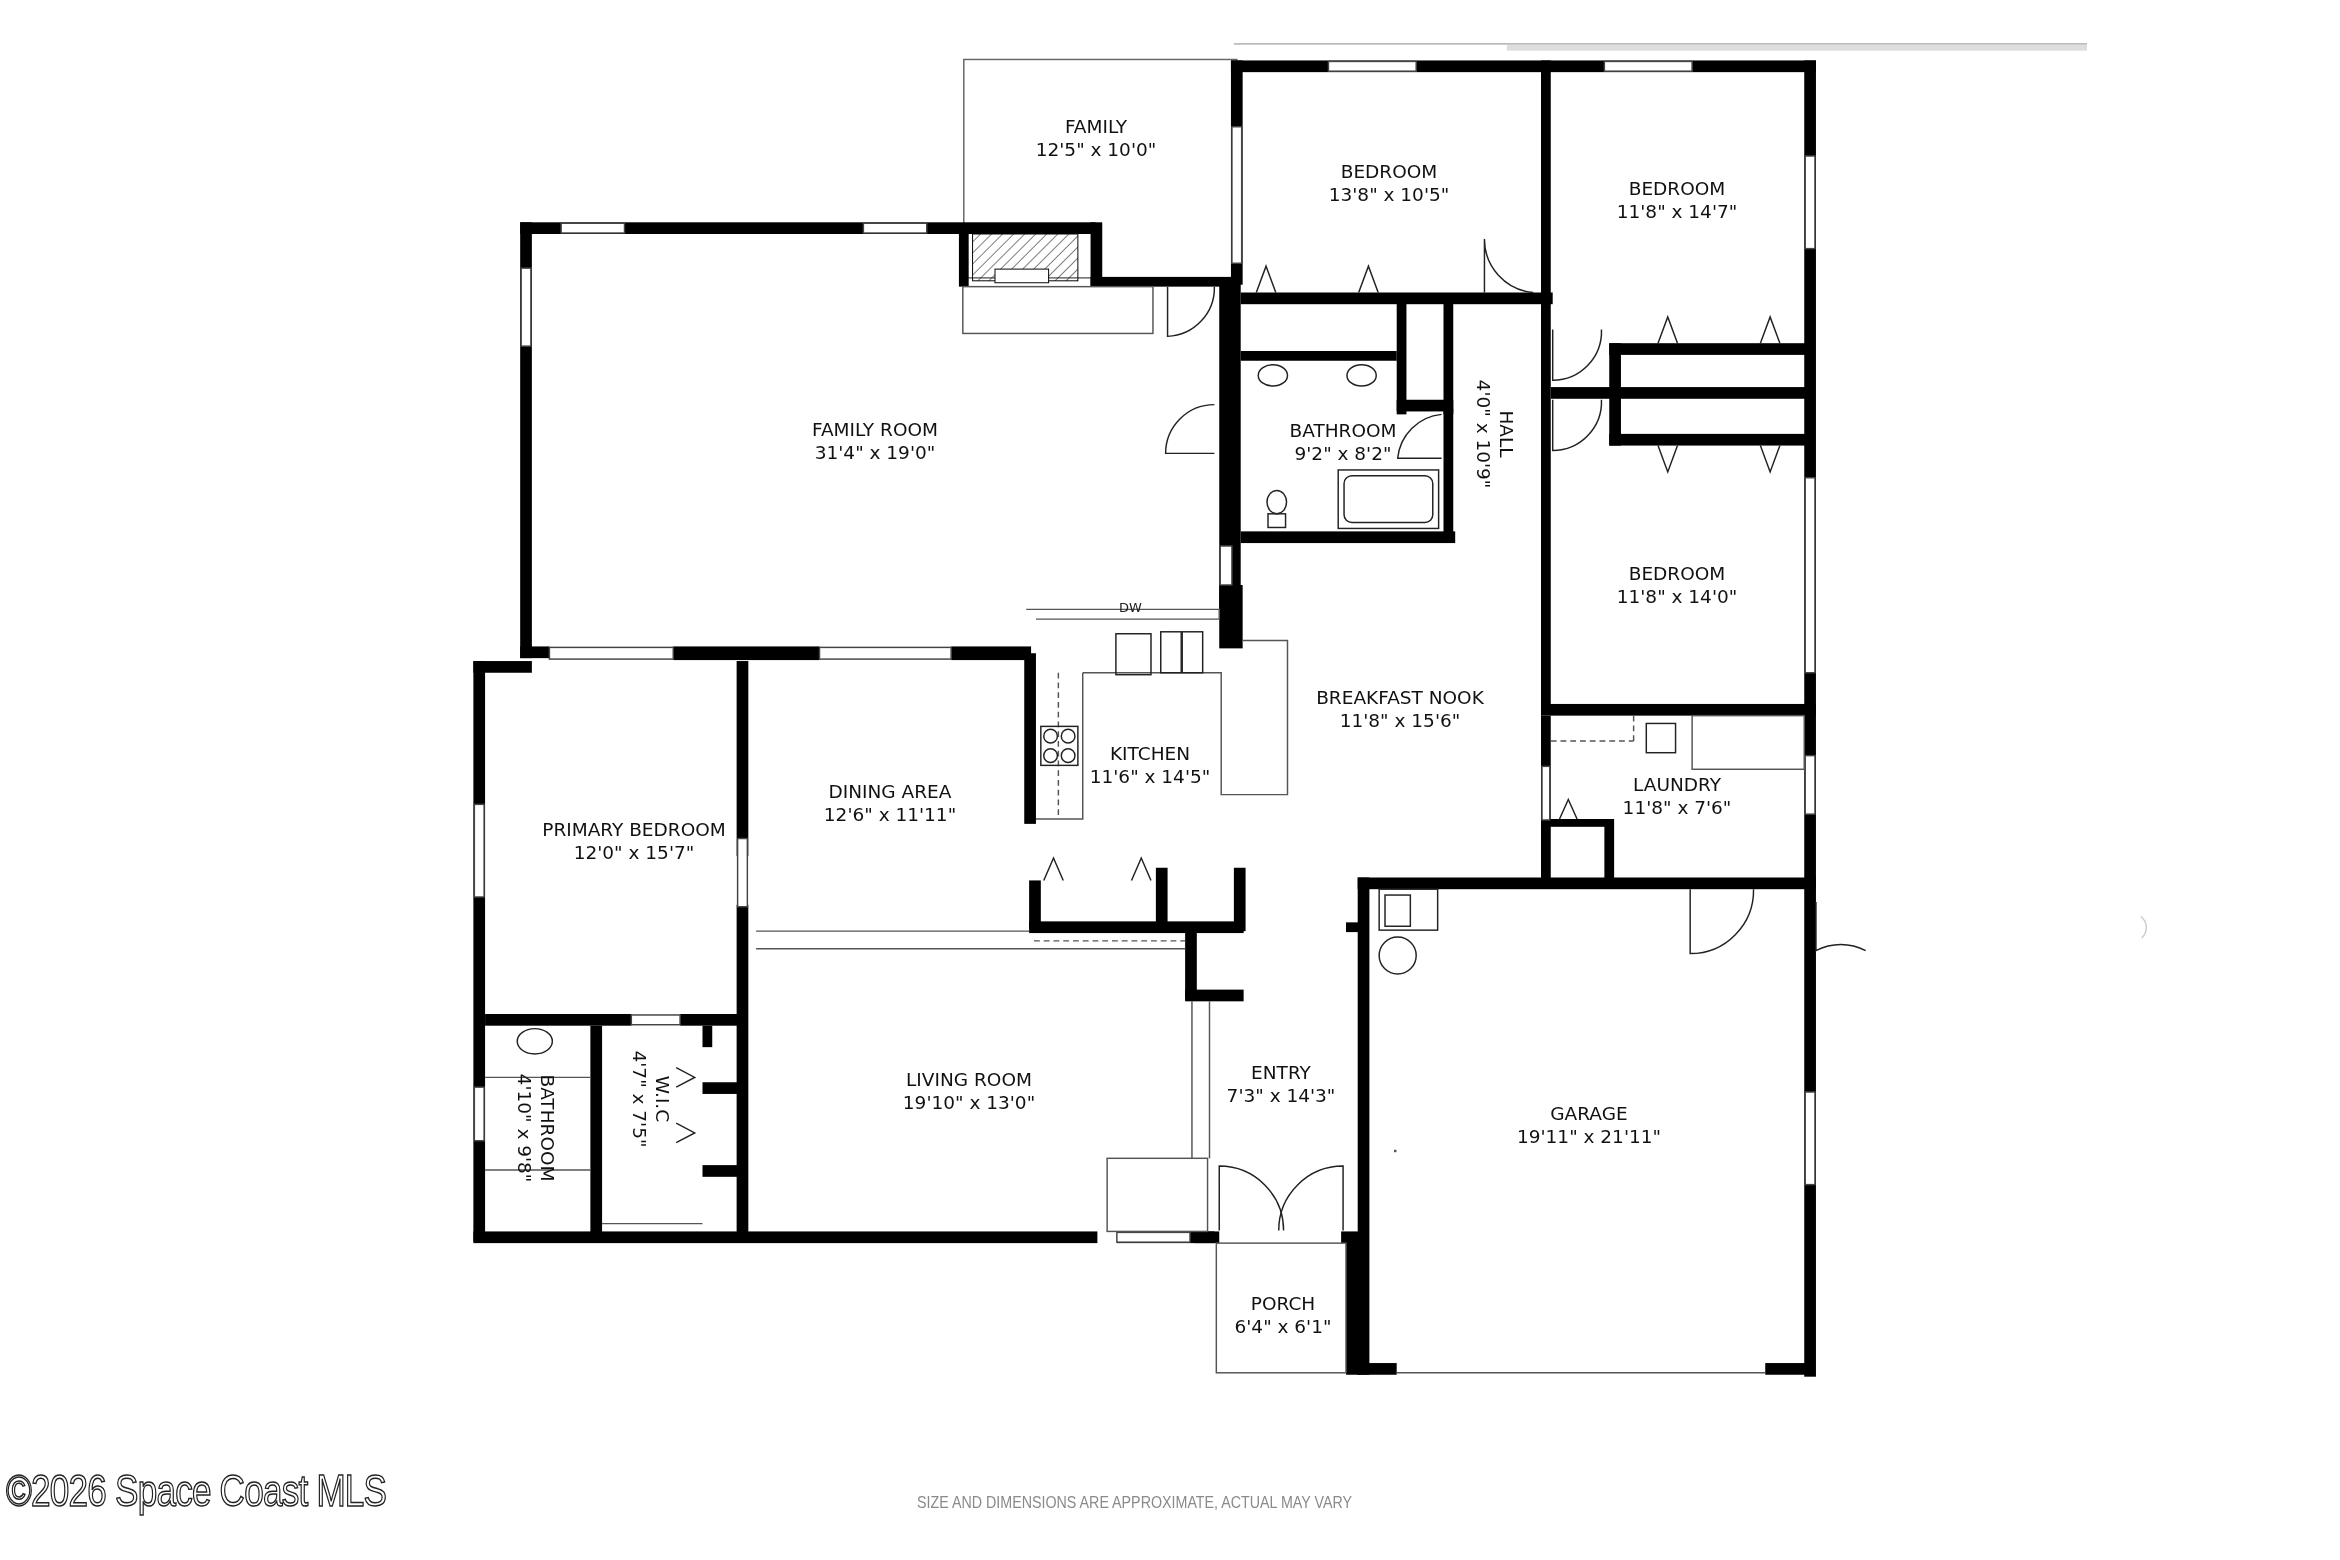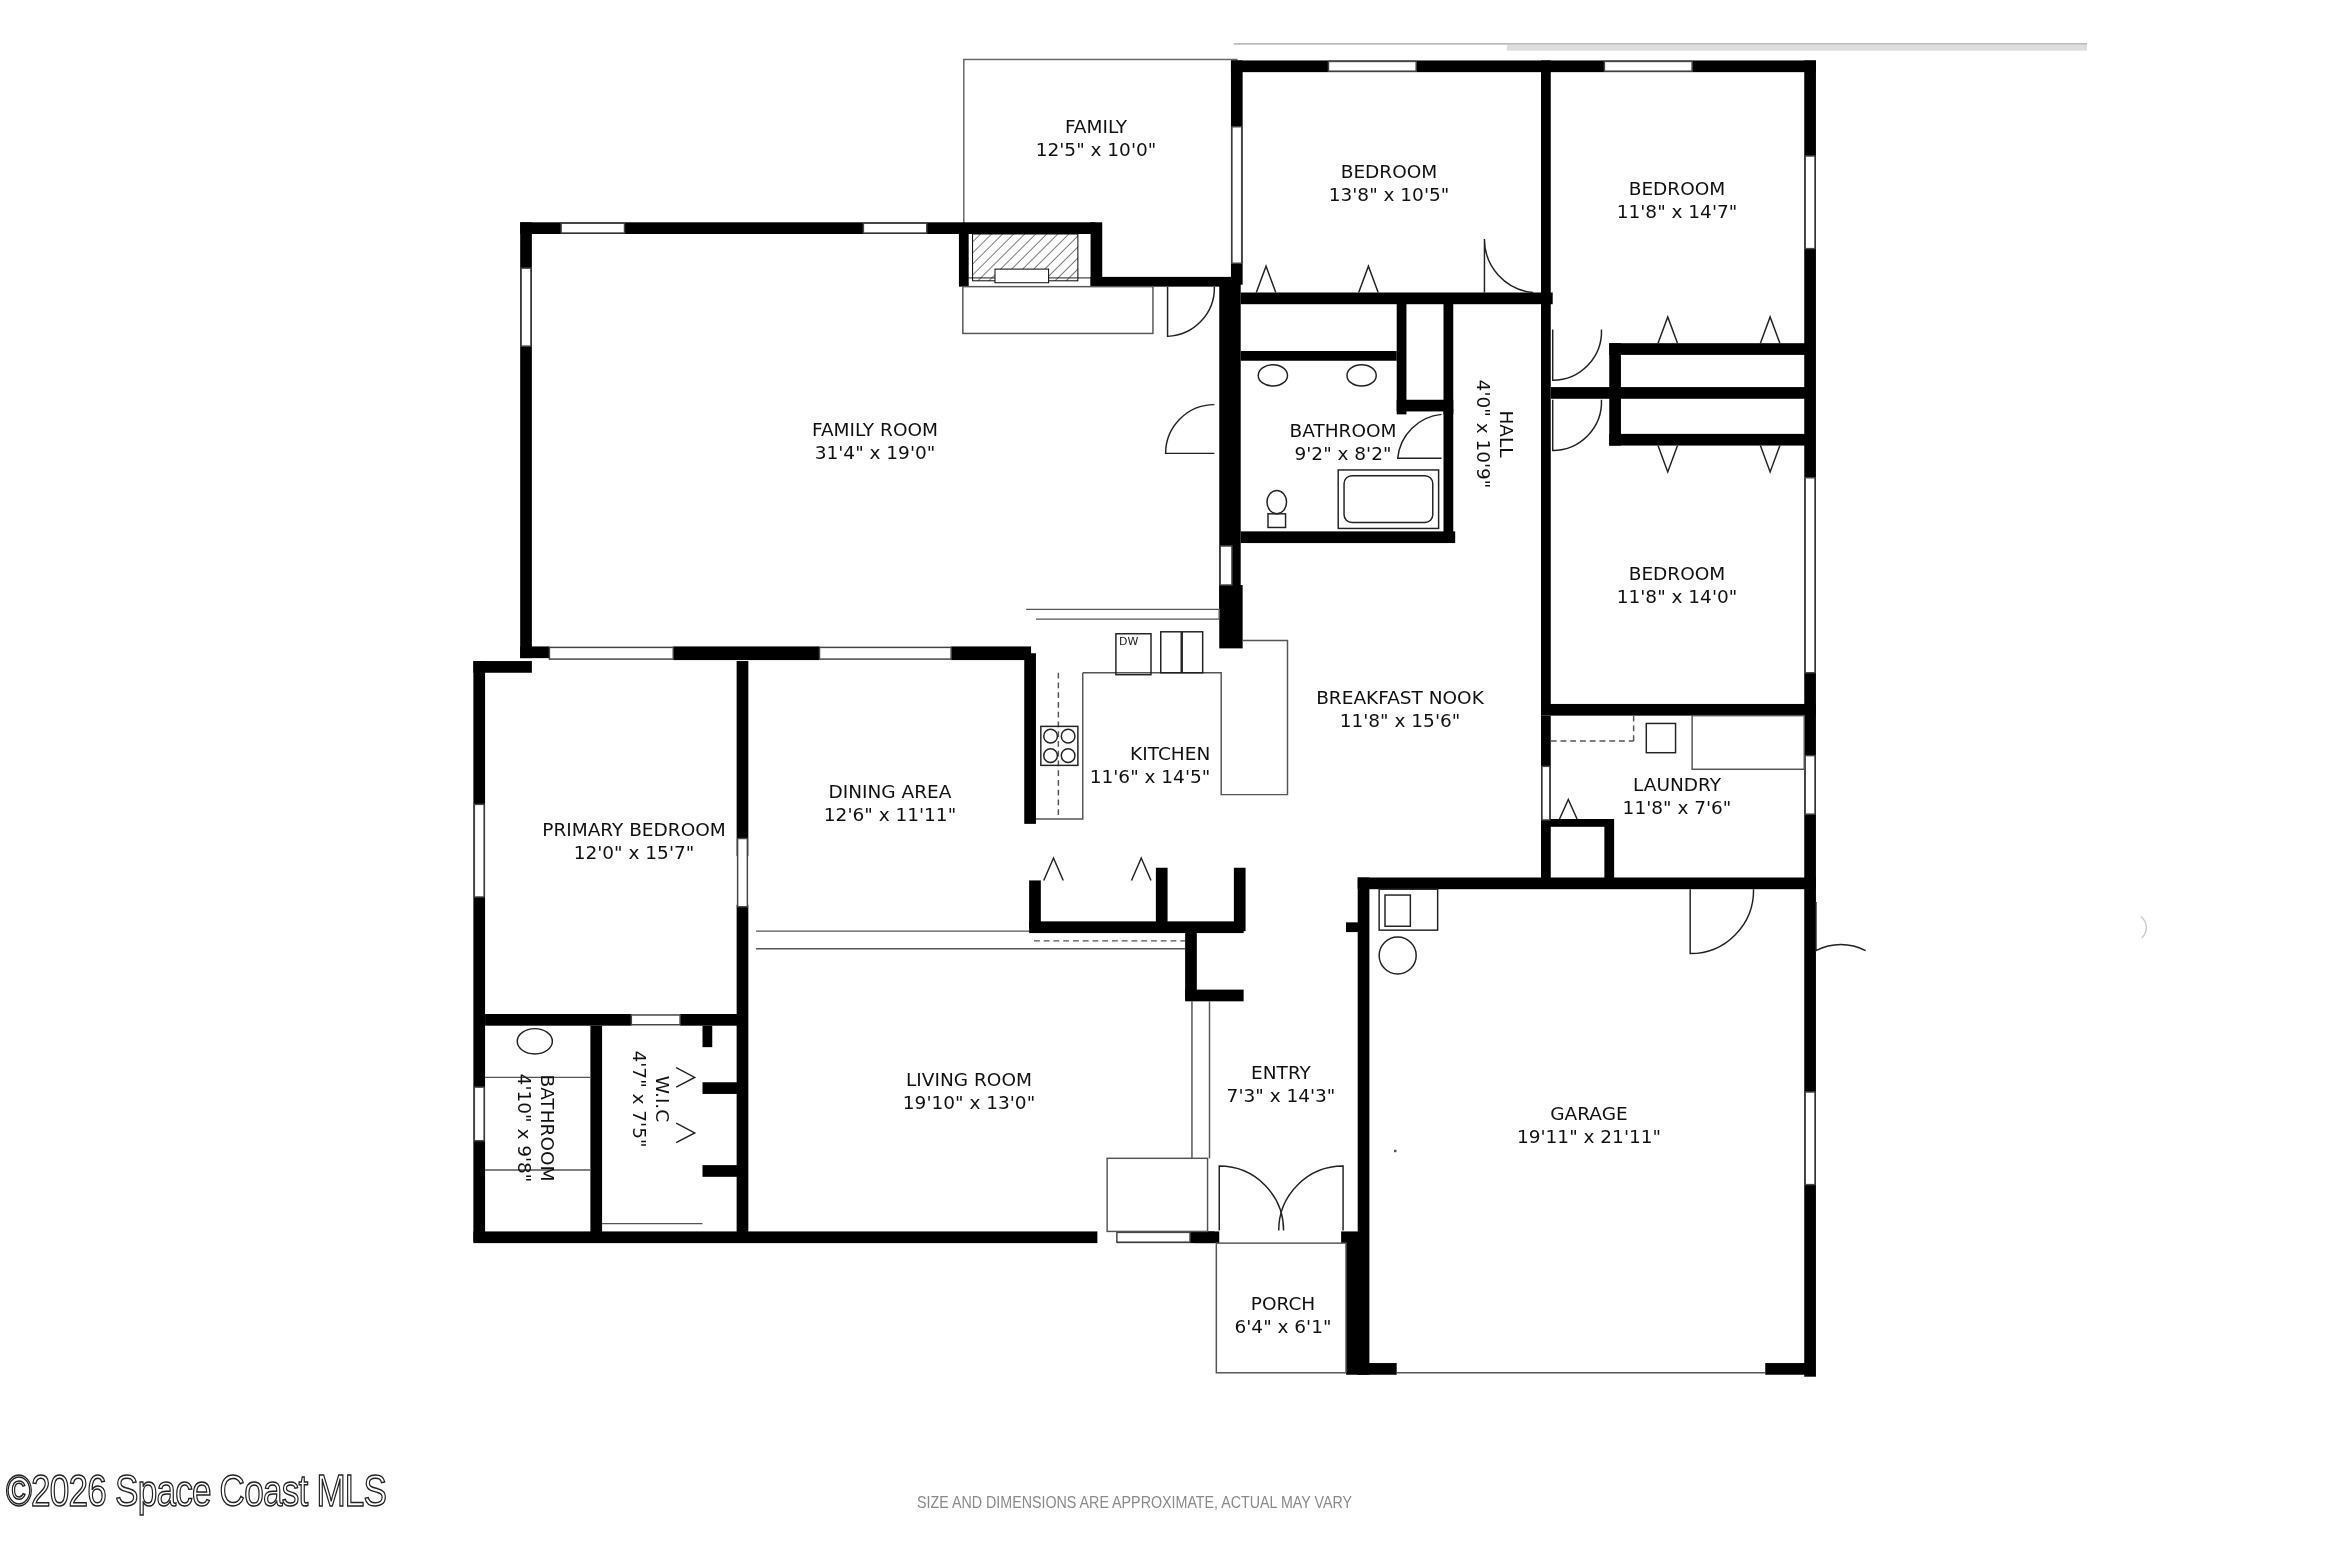--- a/index.html
+++ b/index.html
@@ -233,21 +233,21 @@
   <span class="dim">4'0" x 10'9"</span>
 </div>
 <div class="label" style="left:1677px;top:585px;">
   <span>BEDROOM</span>
   <span class="dim">11'8" x 14'0"</span>
 </div>
 <div class="label" style="left:1400px;top:709px;">
   <span>BREAKFAST NOOK</span>
   <span class="dim">11'8" x 15'6"</span>
 </div>
-<div class="label" style="left:1150px;top:765px;text-align:right;">
+<div class="label" style="left:1150px;top:765px;">
   <span>KITCHEN</span>
   <span class="dim">11'6" x 14'5"</span>
 </div>
 <div class="label" style="left:1677px;top:796px;">
   <span>LAUNDRY</span>
   <span class="dim">11'8" x 7'6"</span>
 </div>
 <div class="label" style="left:890px;top:803px;">
   <span>DINING AREA</span>
   <span class="dim">12'6" x 11'11"</span>
@@ -274,17 +274,17 @@
 </div>
 <div class="label rot" style="left:651px;top:1099px;">
   <span>W.I.C</span>
   <span class="dim">4'7" x 7'5"</span>
 </div>
 <div class="label" style="left:1283px;top:1315px;">
   <span>PORCH</span>
   <span class="dim">6'4" x 6'1"</span>
 </div>
 
-<div style="position:absolute;left:1119px;top:635px;font-size:11px;color:#222;">DW</div>
+<div style="position:absolute;left:1119px;top:600px;font-size:13px;color:#222;">DW</div>
 
 <div class="copyright">©2026 Space Coast MLS</div>
 <div class="disclaimer">SIZE AND DIMENSIONS ARE APPROXIMATE, ACTUAL MAY VARY</div>
 
 
 </body></html>

